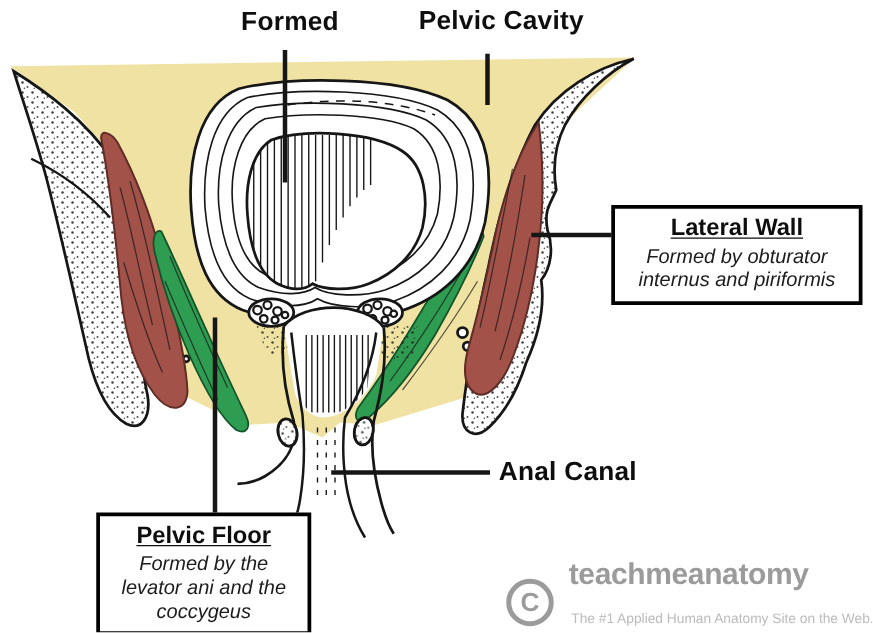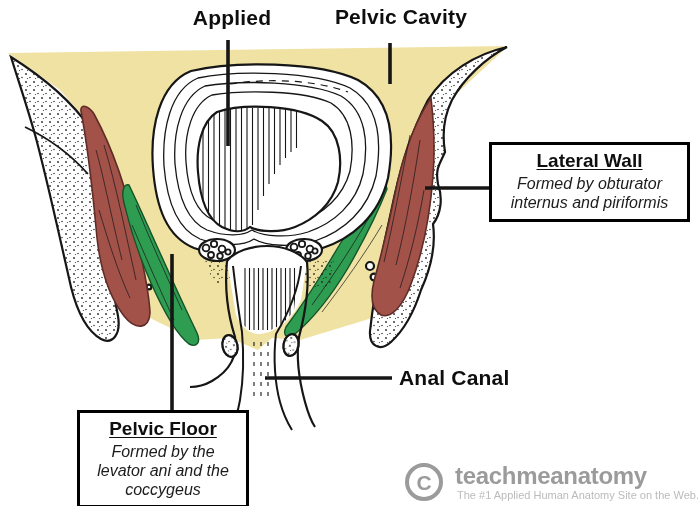--- a/index.html
+++ b/index.html
@@ -162,33 +162,33 @@
       </g>
     </g>
 
     <line class="leader" x1="228" y1="40" x2="228" y2="146"></line>
     <line class="leader" x1="390" y1="43" x2="390" y2="84"></line>
     <line class="leader" x1="425" y1="188" x2="490" y2="188"></line>
     <line class="leader" x1="265" y1="378" x2="392" y2="378"></line>
     <line class="leader" x1="172" y1="254" x2="172" y2="412"></line>
   </svg>
 
-  <div class="plain-label centered" style="left:232px;top:6px;">Applied</div>
+  <div class="plain-label centered" style="left:232px;top:6px;">Formed</div>
   <div class="plain-label centered" style="left:401px;top:5px;">Pelvic Cavity</div>
   <div class="plain-label" style="left:399px;top:366px;">Anal Canal</div>
 
-  <div class="callout" style="left:489px;top:142px;width:201px;">
+  <div class="callout" style="left:489px;top:164px;width:201px;">
     <div class="title">Lateral Wall</div>
     <div class="desc">Formed by obturator internus and piriformis</div>
   </div>
 
   <div class="callout" style="left:77px;top:410px;width:172px;">
     <div class="title">Pelvic Floor</div>
     <div class="desc">Formed by the levator ani and the coccygeus</div>
   </div>
 
   <div>
     <div class="wm-circle" style="left:405px;top:463px;">C</div>
-    <div class="wm-brand" style="left:455px;top:462px;">teachmeanatomy</div>
+    <div class="wm-brand" style="left:455px;top:446px;">teachmeanatomy</div>
     <div class="wm-tagline" style="left:457px;top:489px;">The #1 Applied Human Anatomy Site on the Web.</div>
   </div>
 
 </div>
 
 </body></html>

